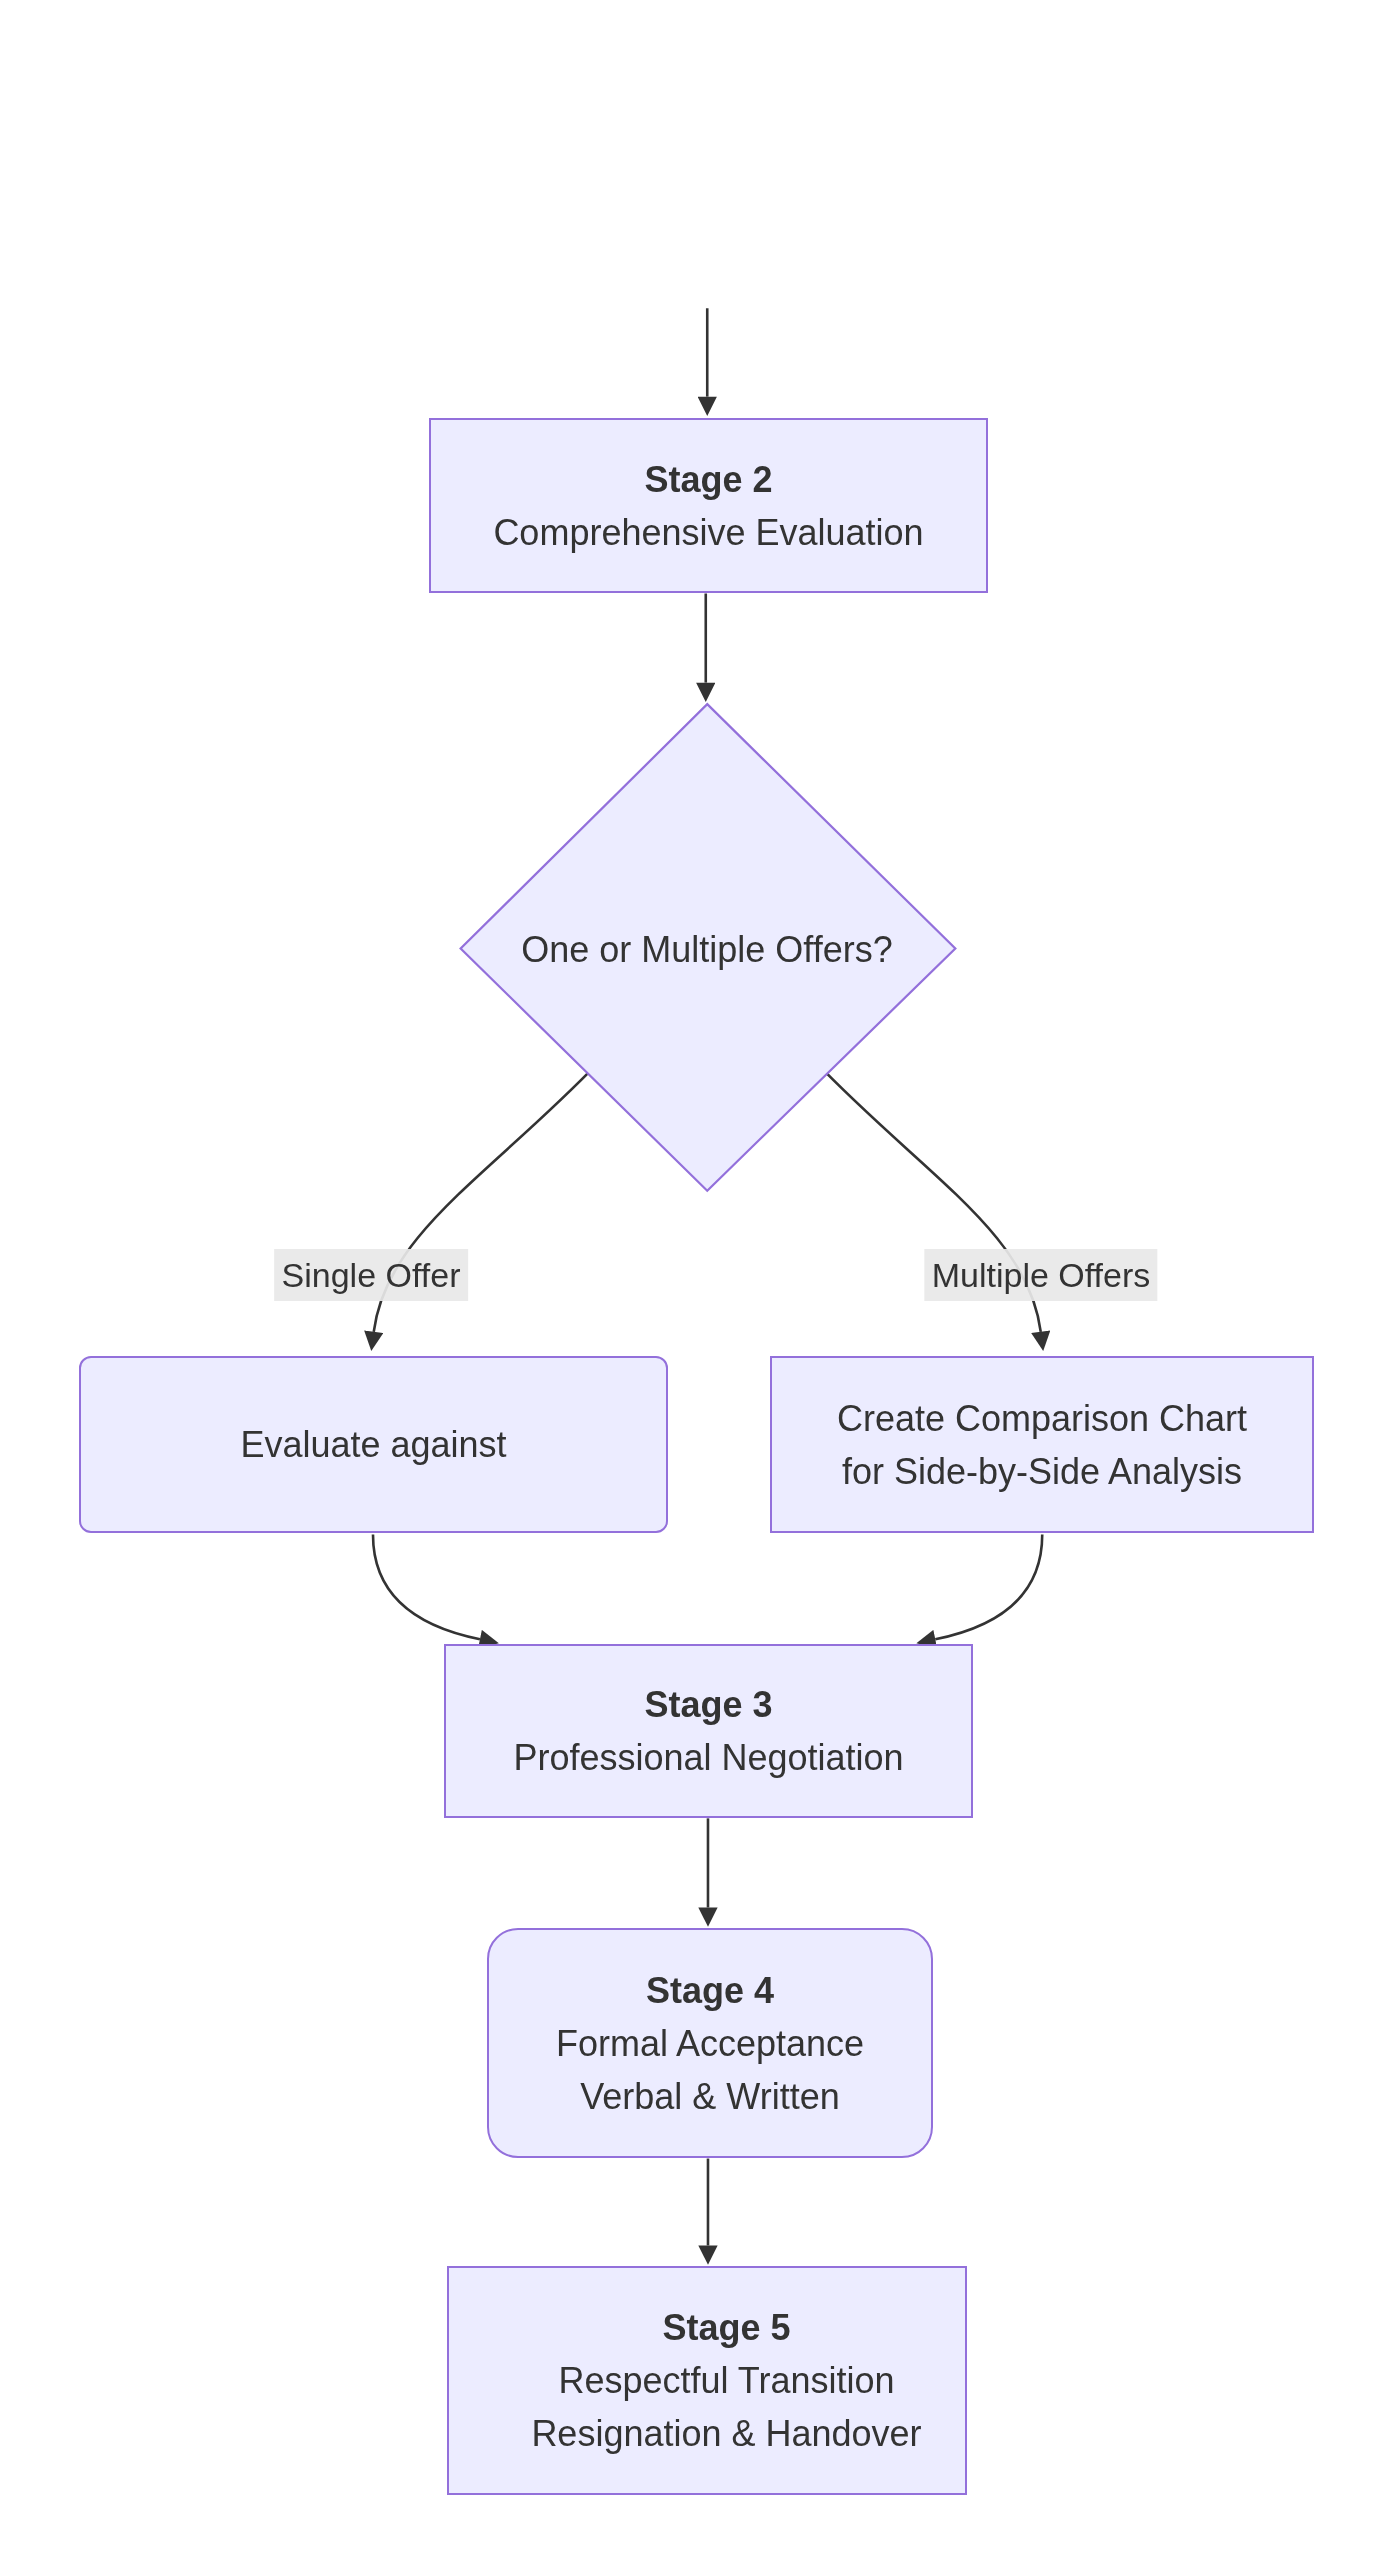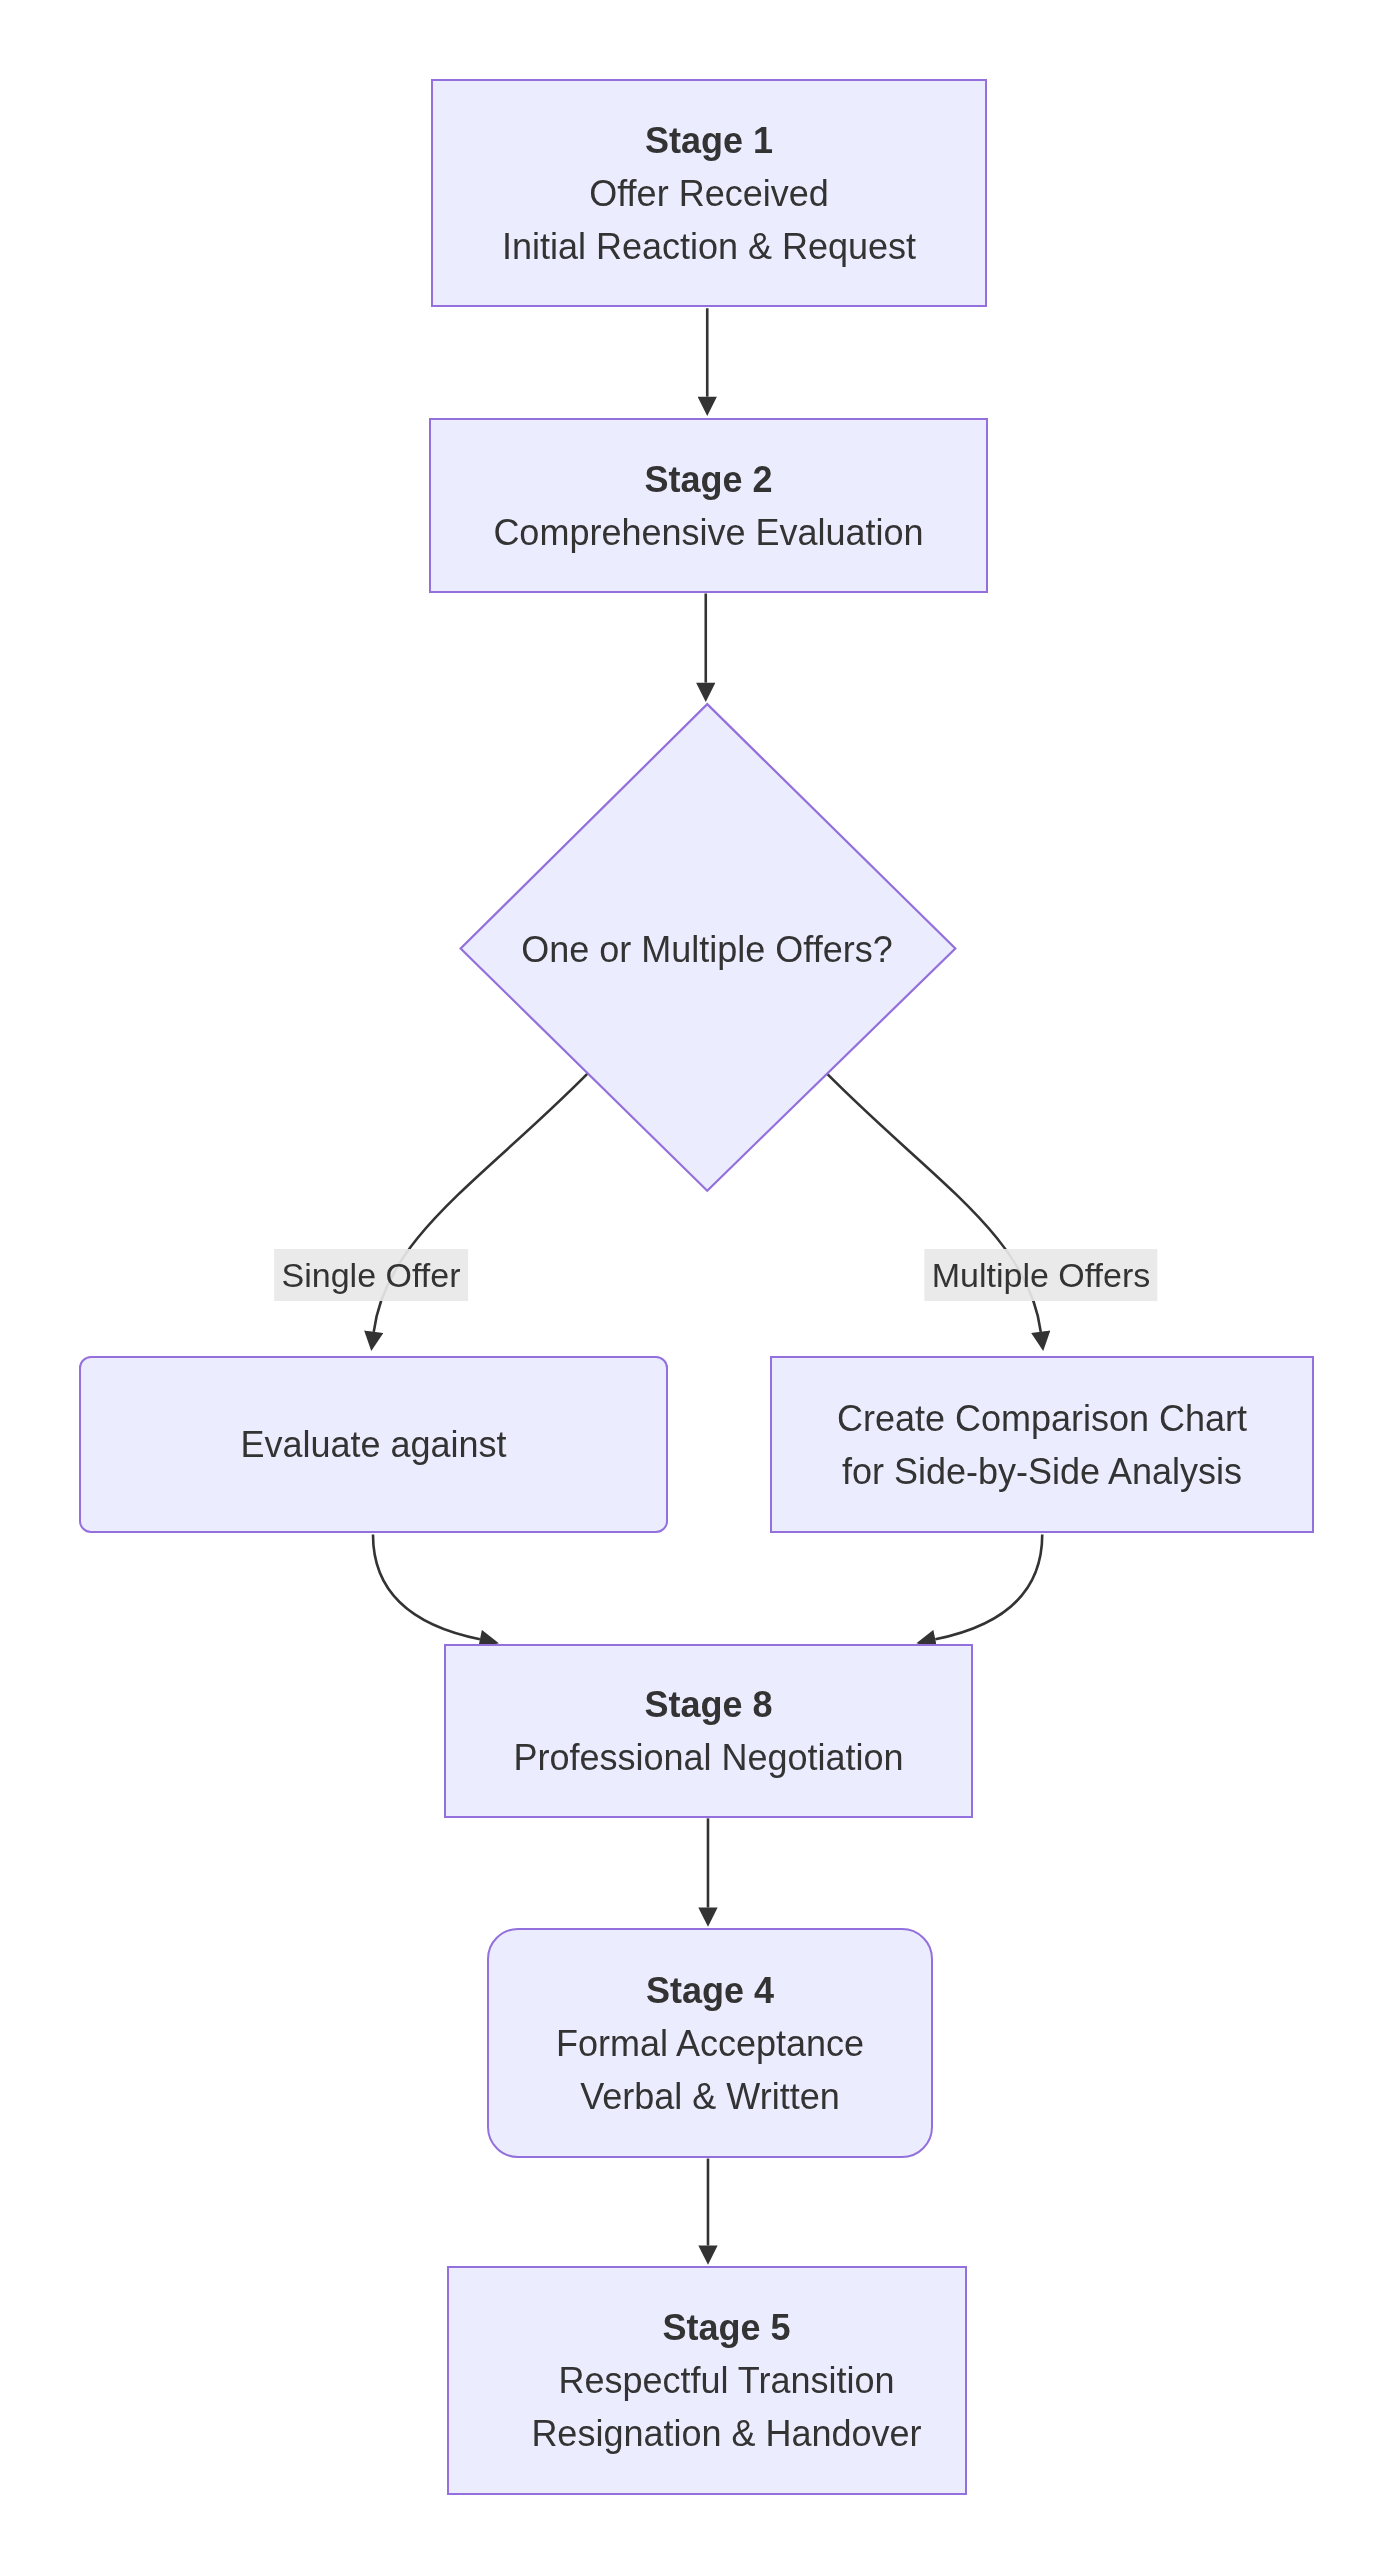--- a/index.html
+++ b/index.html
@@ -94,44 +94,39 @@
   </svg>
 
   <div class="edge-label" style="left:371px; top:1275px;">
     <span>Single Offer</span>
   </div>
 
   <div class="edge-label" style="left:1041px; top:1275px;">
     <span>Multiple Offers</span>
   </div>
 
-  <div class="node" style="left:431px; top:79px; width:556px; height:228px;">
-    <div class="node-line node-title">Stage 1</div>
-    <div class="node-line">Offer Received</div>
-    <div class="node-line">Initial Reaction &amp; Request</div>
-  </div>
 
   <div class="node" style="left:429px; top:418px; width:559px; height:175px;">
     <div class="node-line node-title">Stage 2</div>
     <div class="node-line">Comprehensive Evaluation</div>
   </div>
 
   <div class="decision-text" style="left:707px; top:949px;">One or Multiple Offers?</div>
 
   <div class="node" style="left:79px; top:1356px; width:589px; height:177px;border-radius:12px;">
     <div class="node-line">Evaluate against</div>
   </div>
 
   <div class="node" style="left:770px; top:1356px; width:544px; height:177px;text-align:right;">
     <div class="node-line">Create Comparison Chart</div>
     <div class="node-line">for Side-by-Side Analysis</div>
   </div>
 
   <div class="node" style="left:444px; top:1644px; width:529px; height:174px;">
-    <div class="node-line node-title">Stage 8</div>
+    <div class="node-line node-title">Stage 3</div>
     <div class="node-line">Professional Negotiation</div>
   </div>
 
   <div class="node" style="left:487px; top:1928px; width:446px; height:230px;border-radius:31px;">
     <div class="node-line node-title">Stage 4</div>
     <div class="node-line">Formal Acceptance</div>
     <div class="node-line">Verbal &amp; Written</div>
   </div>
 
   <div class="node" style="left:447px; top:2266px; width:520px; height:229px;padding-left:39px;">

